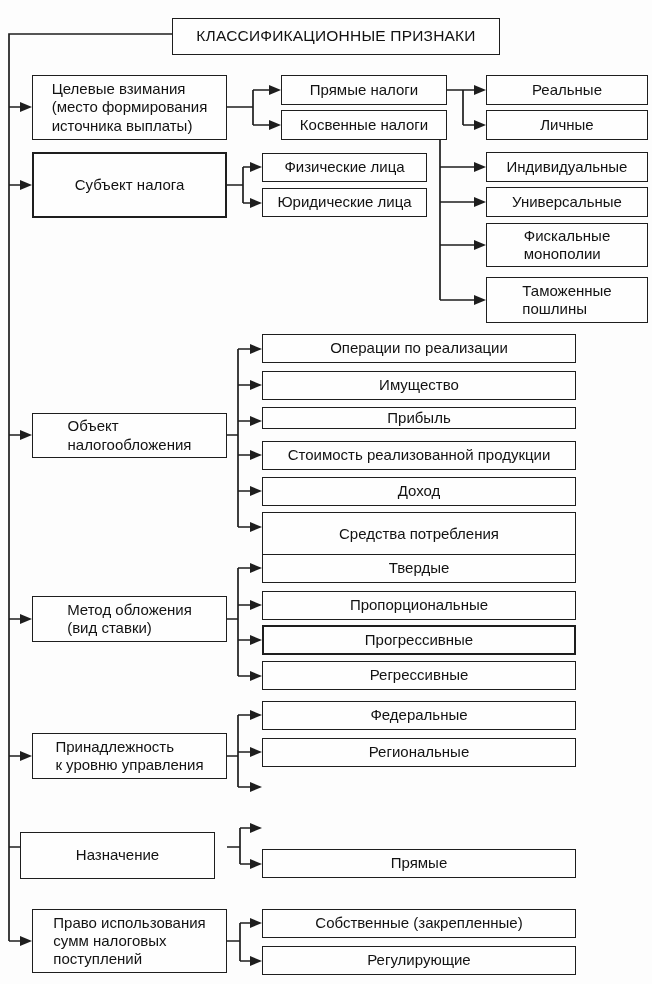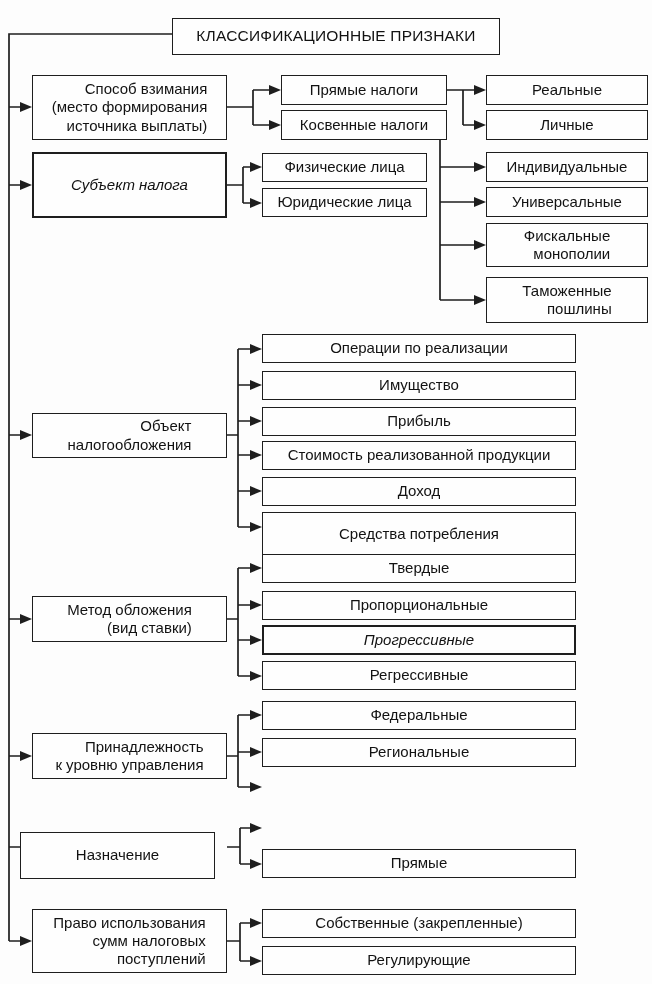--- a/index.html
+++ b/index.html
@@ -12,27 +12,27 @@
     overflow:hidden;
   }
   .box{
     position:absolute;
     box-sizing:border-box;
     background:#fefefe;
     border:1.6px solid #1e1e1e;
     display:flex;
     align-items:center;
     justify-content:center;
-    text-align:right;
+    text-align:left;
     font-size:15px;
     line-height:1.22;
     white-space:pre-line;
     padding:1px 4px;
   }
-  .box.thick{border-width:2.6px;font-style:italic;}
+  .box.thick{border-width:2.6px;}
   .title-box{font-size:15.5px;letter-spacing:.2px;}
   svg.connectors{
     position:absolute;left:0;top:0;width:652px;height:984px;
     pointer-events:none;
   }
   svg.connectors path{stroke:#1e1e1e;stroke-width:1.7;fill:none;}
   svg.connectors polygon{fill:#1e1e1e;stroke:none;}
 </style>
 </head>
 <body>
@@ -101,21 +101,21 @@
     </g>
     <g>
       <path d="M227 941 H240 M240 923 V961 M240 923 H253 M240 961 H253"></path>
       <polygon points="250,918 262,923 250,928"></polygon>
       <polygon points="250,956 262,961 250,966"></polygon>
     </g>
   </svg>
 
   <div class="box title-box" style="left:172px;top:18px;width:328px;height:37px">КЛАССИФИКАЦИОННЫЕ ПРИЗНАКИ</div>
 
-  <div class="box" style="left:32px;top:75px;width:195px;height:65px">Способ взимания
+  <div class="box" style="left:32px;top:75px;width:195px;height:65px">Целевые взимания
 (место формирования
 источника выплаты)</div>
   <div class="box thick" style="left:32px;top:152px;width:195px;height:66px">Субъект налога</div>
   <div class="box" style="left:32px;top:413px;width:195px;height:45px">Объект
 налогообложения</div>
   <div class="box" style="left:32px;top:596px;width:195px;height:46px">Метод обложения
 (вид ставки)</div>
   <div class="box" style="left:32px;top:733px;width:195px;height:46px">Принадлежность
 к уровню управления</div>
   <div class="box" style="left:20px;top:832px;width:195px;height:47px">Назначение</div>
@@ -133,21 +133,21 @@
   <div class="box" style="left:486px;top:223px;width:162px;height:44px">Фискальные
 монополии</div>
   <div class="box" style="left:486px;top:277px;width:162px;height:46px">Таможенные
 пошлины</div>
 
   <div class="box" style="left:262px;top:153px;width:165px;height:29px">Физические лица</div>
   <div class="box" style="left:262px;top:188px;width:165px;height:29px">Юридические лица</div>
 
   <div class="box" style="left:262px;top:334px;width:314px;height:29px">Операции по реализации</div>
   <div class="box" style="left:262px;top:371px;width:314px;height:29px">Имущество</div>
-  <div class="box" style="left:262px;top:407px;width:314px;height:29px">Прибыль</div>
+  <div class="box" style="left:262px;top:407px;width:314px;height:22px">Прибыль</div>
   <div class="box" style="left:262px;top:441px;width:314px;height:29px">Стоимость реализованной продукции</div>
   <div class="box" style="left:262px;top:477px;width:314px;height:29px">Доход</div>
   <div class="box" style="left:262px;top:512px;width:314px;height:45px">Средства потребления</div>
 
   <div class="box" style="left:262px;top:554px;width:314px;height:29px">Твердые</div>
   <div class="box" style="left:262px;top:591px;width:314px;height:29px">Пропорциональные</div>
   <div class="box thick" style="left:262px;top:625px;width:314px;height:30px">Прогрессивные</div>
   <div class="box" style="left:262px;top:661px;width:314px;height:29px">Регрессивные</div>
 
   <div class="box" style="left:262px;top:701px;width:314px;height:29px">Федеральные</div>

